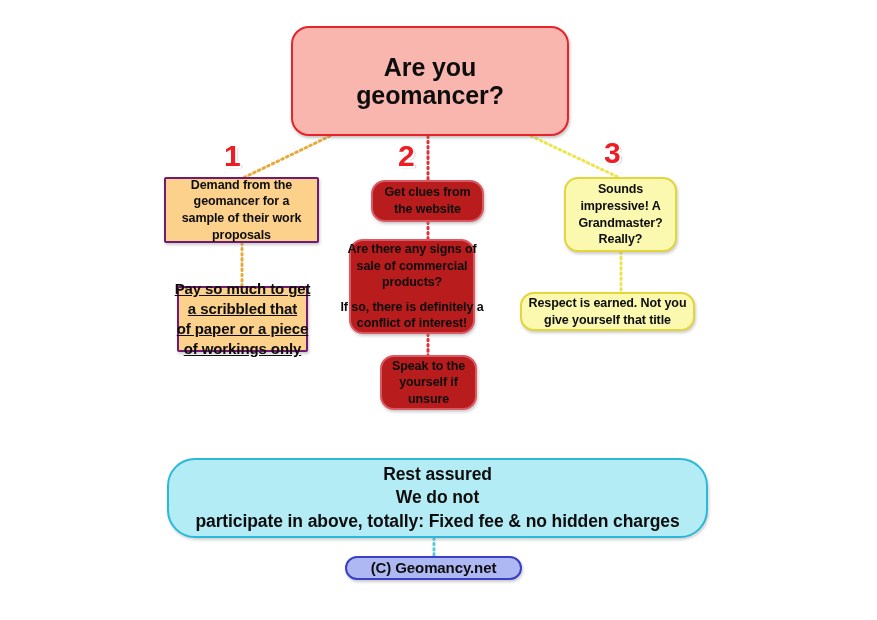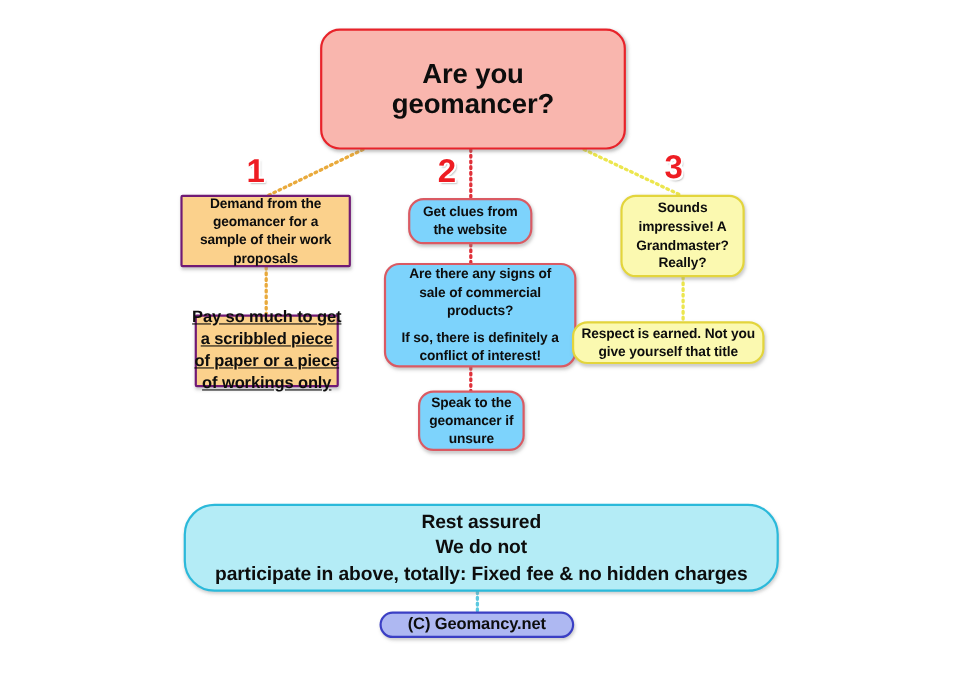--- a/index.html
+++ b/index.html
@@ -46,21 +46,21 @@
   .node .gap { display: block; height: 0.85em; }
 
   
   .theme-red {
     background: #f9b6ae;
     border: 2.5px solid #e8232a;
     border-radius: 18px;
     box-shadow: 1px 2px 3px rgba(120,120,120,0.45);
   }
   .theme-pink {
-    background: #7dd3fc;
+    background: #b91c1c;
     border: 2px solid #da5a63;
     border-radius: 14px;
     box-shadow: 1px 2px 3px rgba(140,140,140,0.45);
   }
   .theme-orange {
     background: #fbd18c;
     border: 2px solid #701a75;
     border-radius: 2px;
     box-shadow: 1px 2px 3px rgba(140,140,140,0.45);
   }
@@ -94,21 +94,21 @@
   }
   #node-b1-s2 {
     left: 177px; top: 286px; width: 131px; height: 66px;
     font-size: 15px; line-height: 1.33; text-decoration: underline;
   }
   #node-b2-s1 {
     left: 371px; top: 180px; width: 113px; height: 42px;
     font-size: 12.5px; line-height: 1.33;
   }
   #node-b2-s2 {
-    left: 349px; top: 239px; width: 175px; height: 95px;
+    left: 349px; top: 239px; width: 126px; height: 95px;
     font-size: 12.5px; line-height: 1.33; justify-content: space-between;
   }
   #node-b2-s3 {
     left: 380px; top: 355px; width: 97px; height: 55px;
     font-size: 12.5px; line-height: 1.33;
   }
   #node-b3-s1 {
     left: 564px; top: 177px; width: 113px; height: 75px;
     font-size: 12.5px; line-height: 1.33;
   }
@@ -178,42 +178,42 @@
 
   <div class="node theme-orange" id="node-b1-s1">
     <span class="line">Demand from the</span>
     <span class="line">geomancer for a</span>
     <span class="line">sample of their work</span>
     <span class="line">proposals</span>
   </div>
 
   <div class="node theme-orange" id="node-b1-s2">
     <span class="line">Pay so much to get</span>
-    <span class="line">a scribbled piece</span>
+    <span class="line">a scribbled that</span>
     <span class="line">of paper or a piece</span>
     <span class="line">of workings only</span>
   </div>
 
   <div class="node theme-pink" id="node-b2-s1">
     <span class="line">Get clues from</span>
     <span class="line">the website</span>
   </div>
 
   <div class="node theme-pink" id="node-b2-s2">
     <span class="line">Are there any signs of</span>
     <span class="line">sale of commercial</span>
     <span class="line">products?</span>
     <span class="gap"></span>
     <span class="line">If so, there is definitely a</span>
     <span class="line">conflict of interest!</span>
   </div>
 
   <div class="node theme-pink" id="node-b2-s3">
     <span class="line">Speak to the</span>
-    <span class="line">geomancer if</span>
+    <span class="line">yourself if</span>
     <span class="line">unsure</span>
   </div>
 
   <div class="node theme-yellow" id="node-b3-s1">
     <span class="line">Sounds</span>
     <span class="line">impressive! A</span>
     <span class="line">Grandmaster?</span>
     <span class="line">Really?</span>
   </div>
 

